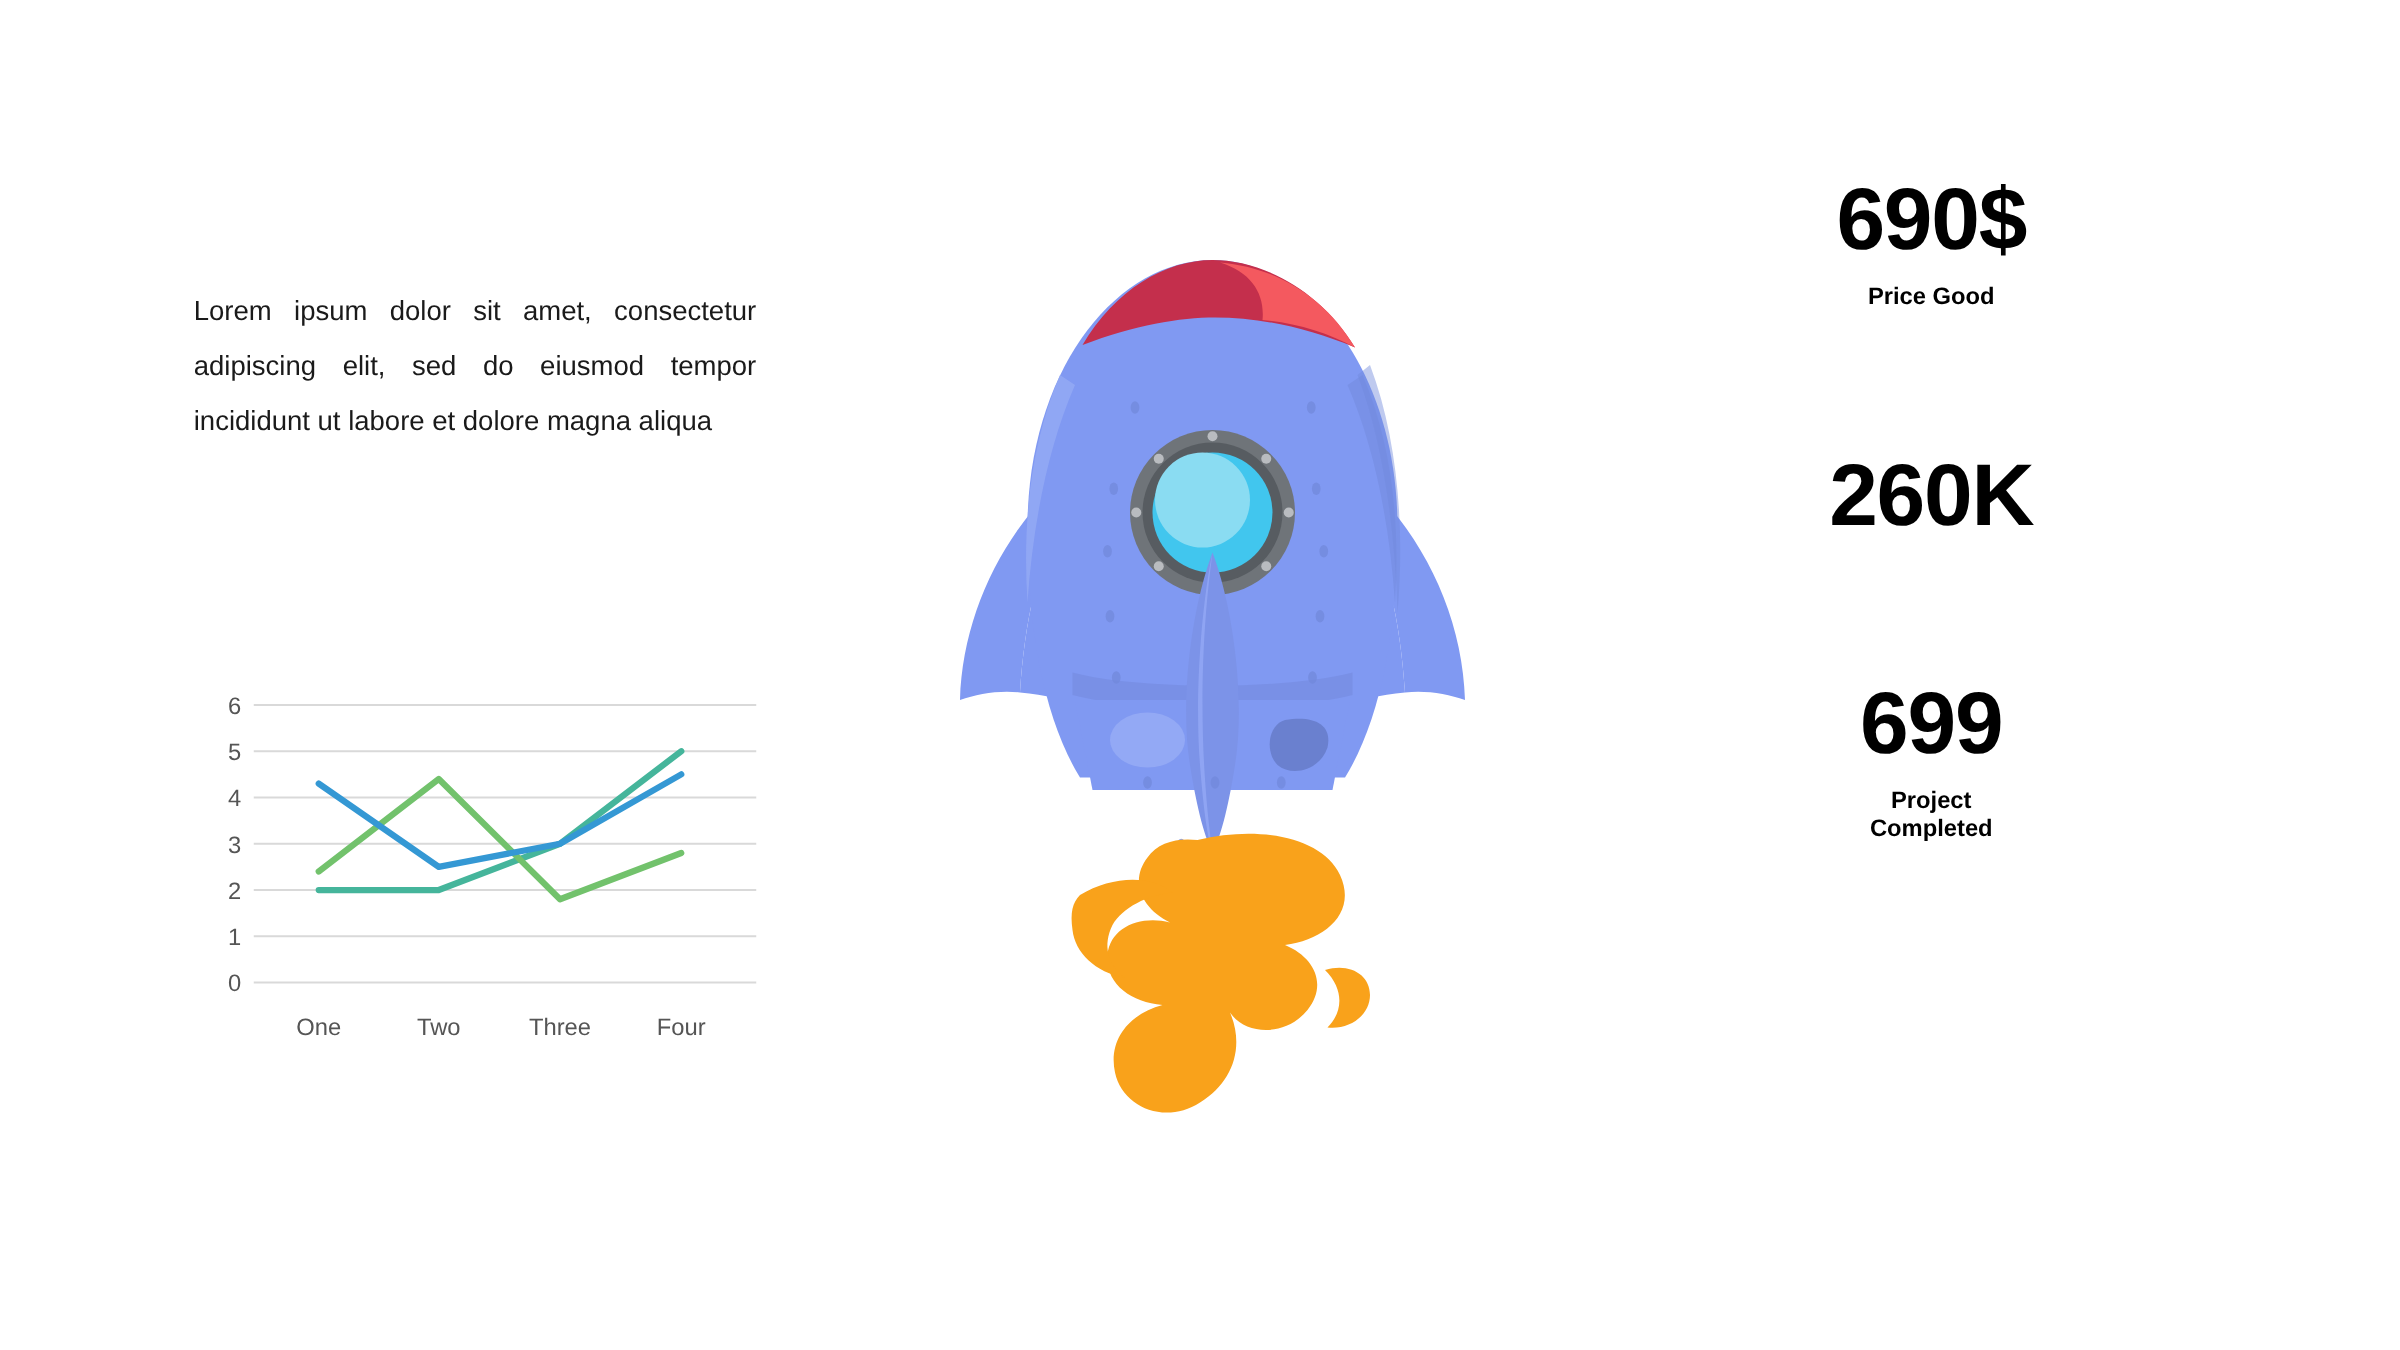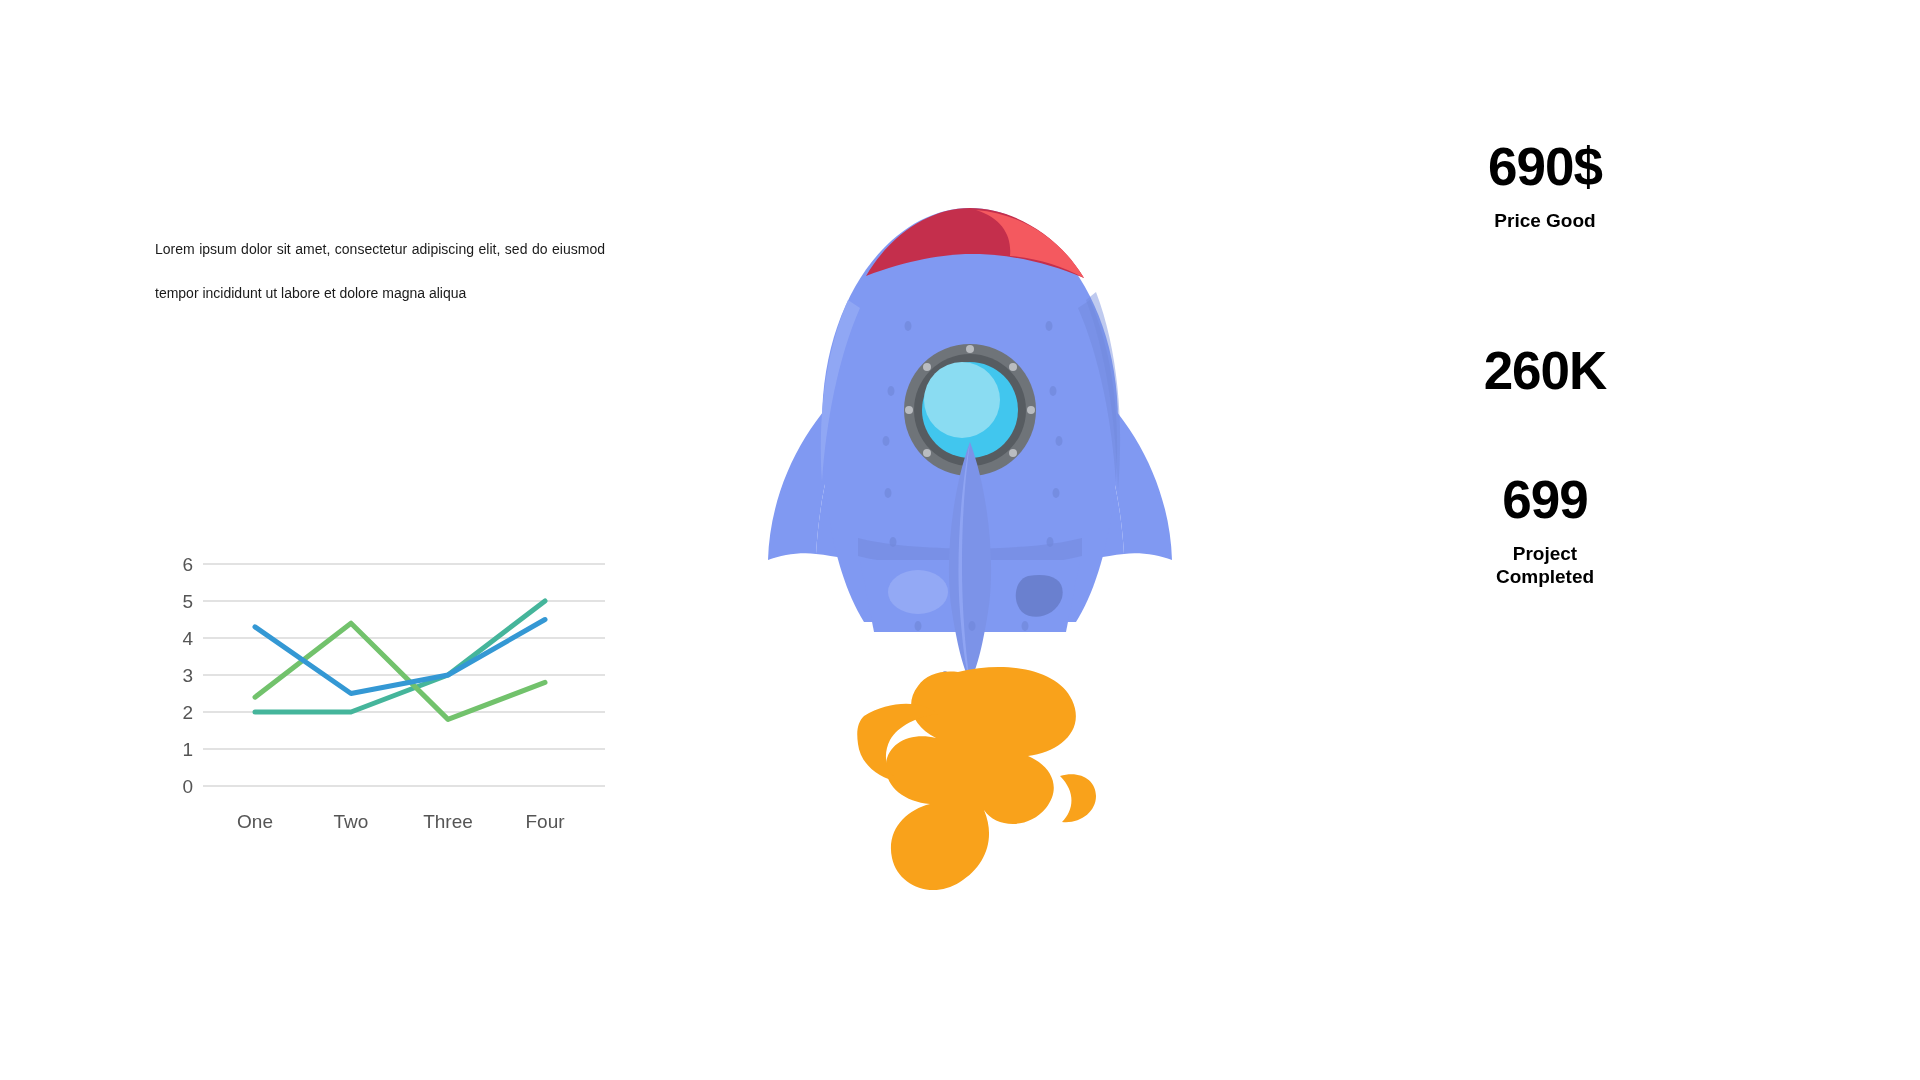--- a/index.html
+++ b/index.html
@@ -35,21 +35,21 @@
     font-weight: 700;
     letter-spacing: -0.5px;
     color: #000000;
     line-height: 1.05;
     margin: 0 0 0 0;
     white-space: nowrap;
   }
 
   .body-copy {
     margin-top: 52px;
-    font-size: 14px;
+    font-size: 22px;
     line-height: 44px;
     color: #1a1a1a;
     text-align: justify;
     width: 450px;
     font-weight: 400;
   }
 
   
   .chart-wrap {
     position: absolute;
@@ -90,24 +90,24 @@
   .stats-col {
     position: absolute;
     left: 1330px;
     top: 140px;
     width: 430px;
     text-align: center;
   }
   .stat-block { width: 100%; }
   .stat-block.s1 { margin-top: 0px; }
   .stat-block.s2 { margin-top: 112px; }
-  .stat-block.s3 { margin-top: 76px; }
+  .stat-block.s3 { margin-top: 112px; }
 
   .stat-value {
-    font-size: 53px;
+    font-size: 70px;
     font-weight: 700;
     color: #000000;
     line-height: 1.0;
     letter-spacing: -1px;
   }
   .stat-label {
     margin-top: 16px;
     font-size: 19px;
     font-weight: 700;
     color: #000000;

